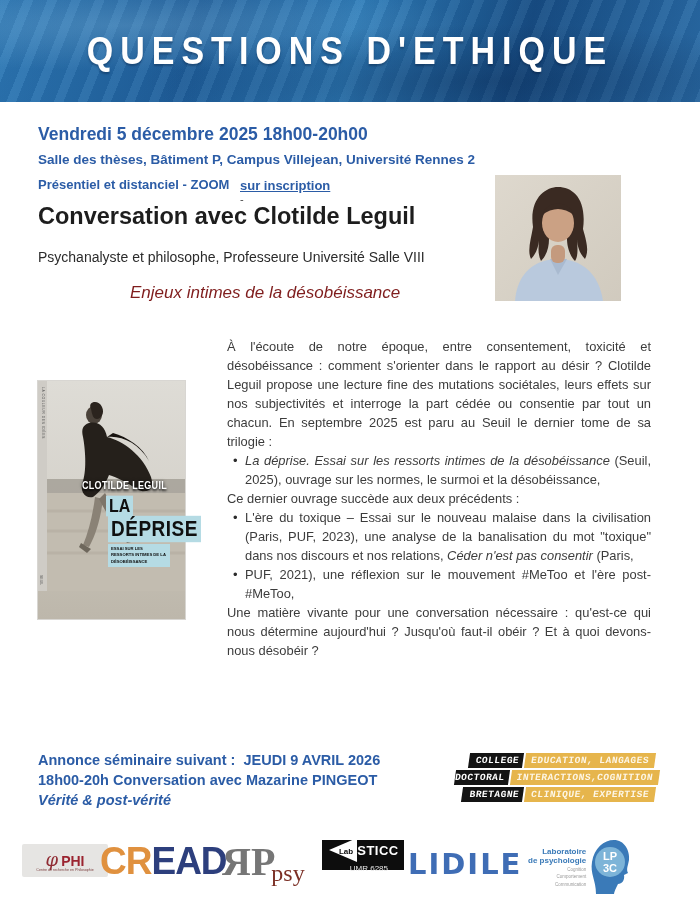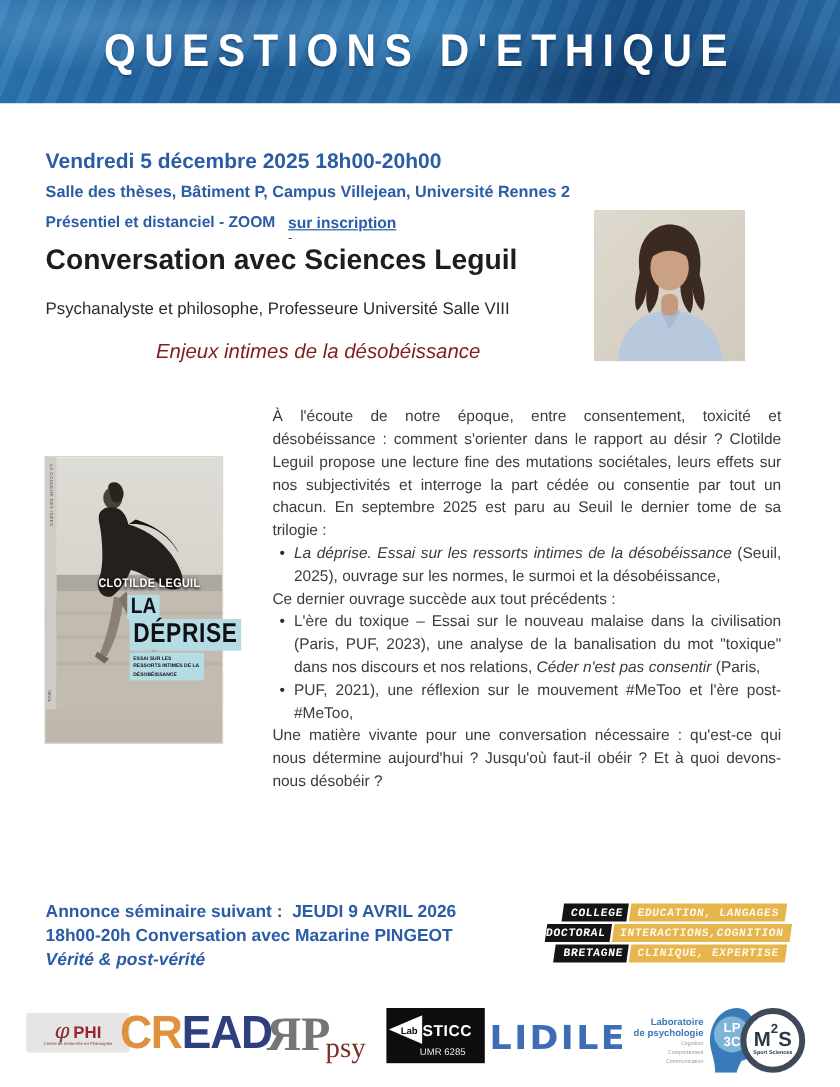--- a/index.html
+++ b/index.html
@@ -4,21 +4,21 @@
 <style>
   * { margin:0; padding:0; box-sizing:border-box; }
   html,body { background:#fff; }
   body { font-family:"Liberation Sans", sans-serif; }
   .page {
     position:relative; width:700px; height:906px; background:#ffffff;
     overflow:hidden; margin:0 auto;
   }
   
   .banner {
-    position:absolute; left:0; top:0; width:700px; height:86px;
+    position:absolute; left:0; top:0; width:700px; height:102px;
     background:
       radial-gradient(ellipse at 18% 25%, rgba(140,195,230,.30), transparent 42%),
       radial-gradient(ellipse at 70% 80%, rgba(8,35,75,.35), transparent 50%),
       repeating-linear-gradient(112deg, rgba(255,255,255,.05) 0 9px, rgba(0,0,30,.06) 9px 22px),
       linear-gradient(104deg, #2c78b5 0%, #1f5f9b 28%, #2e7cb8 50%, #174e85 74%, #2a6da8 100%);
     display:flex; align-items:center; justify-content:center;
   }
   .banner-title {
     color:#ffffff; font-weight:bold; font-size:34px; letter-spacing:7px;
     transform:scaleY(1.12); text-shadow:0 1px 2px rgba(0,20,50,.35);
@@ -103,22 +103,22 @@
   .phi-row { display:flex; align-items:baseline; gap:3px; }
   .phi-symbol { color:#8f2b33; font-size:18px; font-style:italic; font-family:"DejaVu Serif", serif; }
   .phi-name { color:#9b2430; font-size:14px; font-weight:bold; }
   .phi-cap { font-size:3.6px; color:#7a3b3b; margin-top:-2px; }
   .logo-cread { position:absolute; left:100px; top:8px; font-size:37px; font-weight:bold; letter-spacing:-1px; transform:scaleY(1.05); }
   .cread-1 { color:#e0913f; } .cread-2 { color:#2d3f7d; }
   .logo-rppsy { position:absolute; left:222px; top:6px; font-family:"Liberation Serif", serif; }
   .rp-1 { font-size:40px; font-weight:bold; color:#767676; }
   .rp-2 { font-size:24px; color:#7c3026; position:relative; top:6px; left:-4px; }
   .logo-labsticc {
-    position:absolute; left:322px; top:8px; width:82px; height:46px; background:#0d0d0d;
-    display:flex; flex-direction:column; align-items:flex-start; justify-content:center;
+    position:absolute; left:322px; top:8px; width:82px; height:30px; background:#0d0d0d;
+    display:flex; flex-direction:column; align-items:center; justify-content:center;
   }
   .lab-row { display:flex; align-items:center; }
   .lab-name { color:#fff; font-weight:bold; font-size:13px; letter-spacing:.5px; }
   .lab-sub { color:#e8e8e8; font-size:8px; margin-top:1px; align-self:flex-end; padding-right:16px; }
   .logo-lidile {
     position:absolute; left:408px; top:16px; font-size:29px; font-weight:bold; color:#3f6db5;
     letter-spacing:2px; font-family:"DejaVu Sans", sans-serif; transform:scaleY(.95);
   }
   .logo-lp3c { position:absolute; left:528px; top:4px; display:flex; align-items:center; }
   .lp3c-textcol { text-align:right; margin-right:2px; margin-top:4px; }
@@ -140,21 +140,21 @@
 
   <div class="banner">
     <div class="banner-title">QUESTIONS D'ETHIQUE</div>
   </div>
 
   <div class="ev-datetime blue">Vendredi 5 décembre 2025 18h00-20h00</div>
   <div class="ev-location blue">Salle des thèses, Bâtiment P, Campus Villejean, Université Rennes 2</div>
   <div class="ev-mode blue">Présentiel et distanciel - ZOOM</div>
   <a class="ev-reg">sur inscription</a>
   <div class="ev-dash">-</div>
-  <div class="ev-title">Conversation avec Sciences Leguil</div>
+  <div class="ev-title">Conversation avec Clotilde Leguil</div>
   <div class="ev-role">Psychanalyste et philosophe, Professeure Université Salle VIII</div>
   <div class="ev-topic">Enjeux intimes de la désobéissance</div>
 
   <div class="portrait">
     <svg width="126" height="126" viewBox="0 0 126 126">
       <rect x="0" y="0" width="126" height="126" fill="#d8d2c7"></rect>
       <rect x="0" y="0" width="126" height="126" fill="url(#pg)" opacity="0.35"></rect>
       <defs>
         <linearGradient id="pg" x1="0" y1="0" x2="1" y2="1">
           <stop offset="0" stop-color="#e9e4da"></stop>
@@ -199,21 +199,21 @@
     <div class="cover-la chip">LA</div>
     <div class="cover-deprise chip">DÉPRISE</div>
     <div class="cover-sub chip">ESSAI SUR LES RESSORTS INTIMES DE LA DÉSOBÉISSANCE</div>
   </div>
 
   <div class="text-col">
     <p>À l'écoute de notre époque, entre consentement, toxicité et désobéissance : comment s'orienter dans le rapport au désir ? Clotilde Leguil propose une lecture fine des mutations sociétales, leurs effets sur nos subjectivités et interroge la part cédée ou consentie par tout un chacun. En septembre 2025 est paru au Seuil le dernier tome de sa trilogie :</p>
     <ul>
       <li><i>La déprise. Essai sur les ressorts intimes de la désobéissance</i><span> (Seuil, 2025), ouvrage sur les normes, le surmoi et la désobéissance,</span></li>
     </ul>
-    <div class="flush">Ce dernier ouvrage succède aux tout précédents :</div>
+    <div class="flush">Ce dernier ouvrage succède aux deux précédents :</div>
     <ul>
       <li><span>L'ère du toxique – Essai sur le nouveau malaise dans la civilisation (Paris, PUF, 2023), une analyse de la banalisation du mot "toxique" dans nos discours et nos relations, </span><i>Céder n'est pas consentir</i><span> (Paris,</span></li>
       <li><span>PUF, 2021), une réflexion sur le mouvement #MeToo et l'ère post-#MeToo,</span></li>
     </ul>
     <p>Une matière vivante pour une conversation nécessaire : qu'est-ce qui nous détermine aujourd'hui ? Jusqu'où faut-il obéir ? Et à quoi devons-nous désobéir ?</p>
   </div>
 
   <div class="ann blue">
     <div class="line1">Annonce séminaire suivant :  JEUDI 9 AVRIL 2026</div>
     <div class="line2">18h00-20h Conversation avec Mazarine PINGEOT</div>
@@ -275,19 +275,15 @@
         <div class="lp3c-sub">Communication</div>
       </div>
       <svg width="44" height="58" viewBox="0 0 44 58">
         <path d="M8,58 C8,44 2,38 4,26 C6,12 16,4 26,4 C36,4 42,14 41,24 C40,30 38,33 40,37 L36,39 C37,44 34,48 30,48 C28,52 26,56 26,58 Z" fill="#3a7ab8"></path>
         <circle cx="22" cy="26" r="15" fill="#7db4d8"></circle>
         <text x="22" y="24" font-size="11" font-weight="bold" fill="#ffffff" text-anchor="middle" font-family="Liberation Sans, sans-serif">LP</text>
         <text x="22" y="36" font-size="11" font-weight="bold" fill="#ffffff" text-anchor="middle" font-family="Liberation Sans, sans-serif">3C</text>
       </svg>
     </div>
 
-    <div class="logo-m2s">
-      <div class="m2s-line"><span>M</span><span class="m2s-sup">2</span><span>S</span></div>
-      <div class="m2s-sub">Sport Sciences</div>
-    </div>
 
   </div>
 </div>
 
 </body></html>

